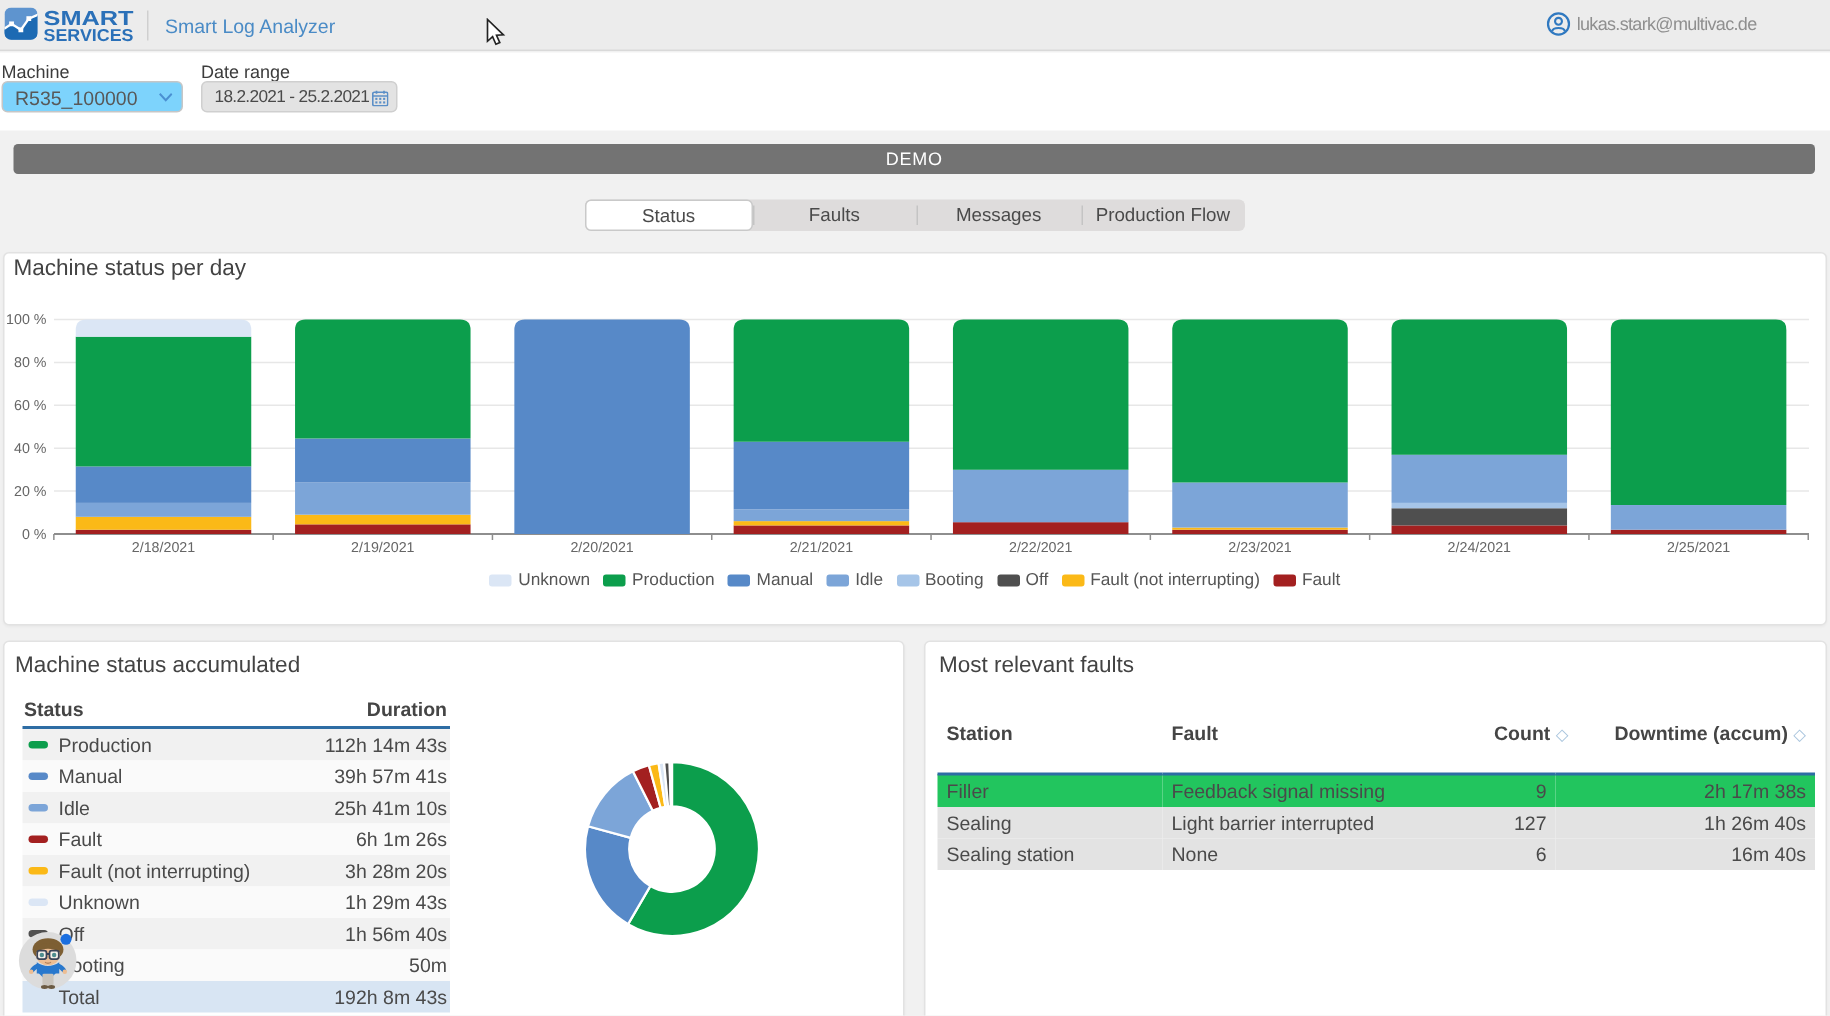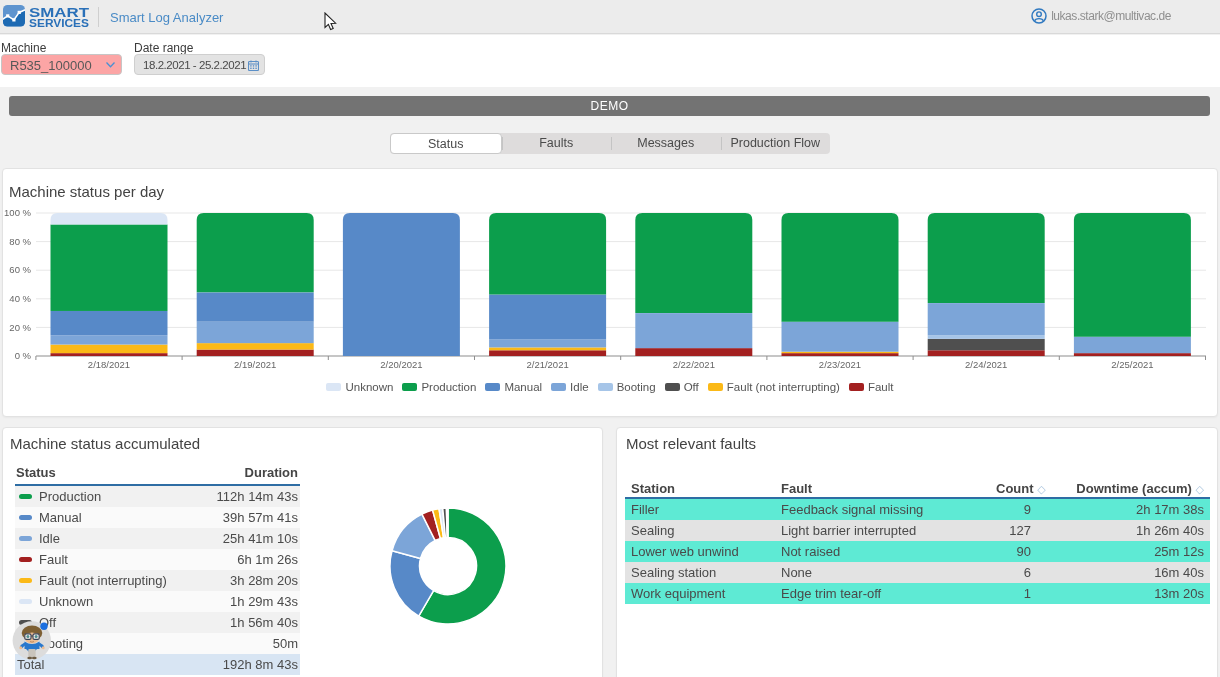--- a/index.html
+++ b/index.html
@@ -7,21 +7,21 @@
 .abs { position:absolute; }
 #page { position:relative; width:1180px; height:677px; }
 
 #topbar { left:0; top:0; width:1220px; height:34px; background:#ececec; border-bottom:1px solid #d9d9d9; }
 #applink { left:110px; top:10px; font-size:13px; color:#4a8bc6; }
 #hdivider { left:98px; top:7px; width:1px; height:20px; background:#cfcfcf; }
 #useremail { right:9px; top:8px; display:flex; align-items:center; font-size:12px; letter-spacing:-0.45px; color:#8f8f8f; }
 
 #filters { left:0; top:35px; width:1220px; height:52px; background:#ffffff; }
 .flabel { font-size:12px; color:#3c3c3c; }
-#msel { left:1px; top:54px; width:121px; height:21px; background:#fca5a5; border:1px solid #c6c6c6; border-radius:4px; }
+#msel { left:1px; top:54px; width:121px; height:21px; background:#7dd3fc; border:1px solid #c6c6c6; border-radius:4px; }
 #msel span { position:absolute; left:8px; top:3px; font-size:13px; color:#585858; }
 #dfield { left:134px; top:54px; width:131px; height:21px; background:#e3e3e3; border:1px solid #cfcfcf; border-radius:4px; }
 #dfield span { position:absolute; left:8px; top:4px; font-size:11.5px; letter-spacing:-0.45px; white-space:nowrap; color:#4a4a4a; }
 
 #demobar { left:9px; top:96px; width:1201px; height:20px; background:#737373; border-radius:3px; text-align:center; }
 #demobar span { font-size:12px; color:#fff; line-height:20px; letter-spacing:0.5px; }
 #tabs { left:390px; top:133px; width:440px; height:21px; background:#dedcdc; border-radius:4px; display:flex; }
 .tab { flex:1; font-size:12.5px; color:#4a4a4a; text-align:center; line-height:20px; position:relative; }
 .tab.active { background:#fff; border:1px solid #c9c9c9; border-radius:4px; }
 .tab + .tab:not(.x):before { content:""; position:absolute; left:0; top:4px; height:13px; width:1px; background:#c4c4c4; }
@@ -42,24 +42,24 @@
 #acctab { position:absolute; left:15px; top:463px; width:285px; font-size:13px; color:#4a4a4a; }
 #acctab th { font-weight:bold; text-align:left; padding:2px 2px 4px 1px; border-bottom:2px solid #2e6da4; color:#454545; }
 #acctab th.r, #acctab td.r { text-align:right; }
 #acctab td { padding:0 2px; height:21px; line-height:21px; }
 #acctab tr.odd td { background:#f1f1f1; }
 #acctab tr.even td { background:#fafafa; }
 #acctab tr.total td { background:#d8e5f3; }
 .pill { display:inline-block; width:13px; height:5px; border-radius:2.5px; margin:0 7px 2px 2px; }
 
 #faulttab { position:absolute; left:625px; top:479px; width:585px; table-layout:fixed; font-size:13px; color:#4a4a4a; }
-#faulttab th { white-space:nowrap; font-weight:bold; text-align:left; padding:2px 6px 1px 6px; border-bottom:2px solid #2e6da4; color:#454545; }
+#faulttab th { white-space:nowrap; font-weight:bold; text-align:left; padding:2px 6px 19px 6px; border-bottom:2px solid #2e6da4; color:#454545; }
 #faulttab th.r, #faulttab td.r { text-align:right; }
 #faulttab td { padding:0 6px; height:21px; line-height:21px; }
-#faulttab tr.odd td { background:#5eead4; }
+#faulttab tr.odd td { background:#22c55e; }
 #faulttab tr.even td { background:#e3e3e3; }
 .sorticon { color:#a8c4dd; font-size:11px; font-weight:normal; }
 </style>
 </head>
 <body>
 <div id="page">
   <div class="abs" id="topbar"></div>
 
   <svg class="abs" style="left:3px;top:5px" width="95" height="24" viewBox="0 0 95 24">
     <defs>
@@ -120,21 +120,21 @@
 
   <div class="abs" id="demobar"><span>DEMO</span></div>
   <div class="abs" id="tabs">
     <div class="tab active x">Status</div>
     <div class="tab">Faults</div>
     <div class="tab">Messages</div>
     <div class="tab">Production Flow</div>
   </div>
 
   <div class="abs card" id="chartcard"></div>
-  <div class="abs ctitle" style="left:9px;top:183px">Machine status per day</div>
+  <div class="abs ctitle" style="left:9px;top:170px">Machine status per day</div>
   <svg class="abs" style="left:0;top:0" width="1220" height="420" viewBox="0 0 1220 420" id="chartsvg">
     <line x1="36" y1="213.0" x2="1206" y2="213.0" stroke="#e7e7e7" stroke-width="1"></line>
     <text x="31" y="216.2" font-size="9.5" fill="#666" text-anchor="end">100 %</text>
     <line x1="36" y1="241.6" x2="1206" y2="241.6" stroke="#e7e7e7" stroke-width="1"></line>
     <text x="31" y="244.8" font-size="9.5" fill="#666" text-anchor="end">80 %</text>
     <line x1="36" y1="270.2" x2="1206" y2="270.2" stroke="#e7e7e7" stroke-width="1"></line>
     <text x="31" y="273.4" font-size="9.5" fill="#666" text-anchor="end">60 %</text>
     <line x1="36" y1="298.8" x2="1206" y2="298.8" stroke="#e7e7e7" stroke-width="1"></line>
     <text x="31" y="302.0" font-size="9.5" fill="#666" text-anchor="end">40 %</text>
     <line x1="36" y1="327.4" x2="1206" y2="327.4" stroke="#e7e7e7" stroke-width="1"></line>
@@ -261,21 +261,21 @@
         </tr>
     <tr class="odd">
           <td><span class="pill" style="background:#4f4f4f"></span>Off</td>
           <td class="r">1h 56m 40s</td>
         </tr>
     <tr class="even">
           <td><span class="pill" style="background:#a6c5e8"></span>Booting</td>
           <td class="r">50m</td>
         </tr>
     <tr class="total">
-          <td><span style="">Total</span></td>
+          <td><span style="margin-left:22px">Total</span></td>
           <td class="r">192h 8m 43s</td>
         </tr>
   </tbody>
     </table>
   <svg class="abs" style="left:388px;top:506px" width="120" height="120" viewBox="388 506 120 120">
     <path d="M448.00 508.00 A58 58 0 1 1 418.74 616.08 L433.62 590.61 A28.5 28.5 0 1 0 448.00 537.50 Z" fill="#0c9e4c" stroke="#fff" stroke-width="1.5"></path>
     <path d="M418.74 616.08 A58 58 0 0 1 392.02 550.82 L420.49 558.54 A28.5 28.5 0 0 0 433.62 590.61 Z" fill="#5789c8" stroke="#fff" stroke-width="1.5"></path>
     <path d="M392.02 550.82 A58 58 0 0 1 421.94 514.19 L435.19 540.54 A28.5 28.5 0 0 0 420.49 558.54 Z" fill="#7ca5d8" stroke="#fff" stroke-width="1.5"></path>
     <path d="M421.94 514.19 A58 58 0 0 1 432.58 510.09 L440.42 538.53 A28.5 28.5 0 0 0 435.19 540.54 Z" fill="#a32020" stroke="#fff" stroke-width="1.5"></path>
     <path d="M432.58 510.09 A58 58 0 0 1 439.02 508.70 L443.59 537.84 A28.5 28.5 0 0 0 440.42 538.53 Z" fill="#fbb917" stroke="#fff" stroke-width="1.5"></path>
@@ -299,37 +299,25 @@
           <td>Feedback signal missing</td>
           <td class="r">9</td>
           <td class="r">2h 17m 38s</td>
         </tr>
     <tr class="even">
           <td>Sealing</td>
           <td>Light barrier interrupted</td>
           <td class="r">127</td>
           <td class="r">1h 26m 40s</td>
         </tr>
-    <tr class="odd">
-          <td>Lower web unwind</td>
-          <td>Not raised</td>
-          <td class="r">90</td>
-          <td class="r">25m 12s</td>
-        </tr>
     <tr class="even">
           <td>Sealing station</td>
           <td>None</td>
           <td class="r">6</td>
           <td class="r">16m 40s</td>
-        </tr>
-    <tr class="odd">
-          <td>Work equipment</td>
-          <td>Edge trim tear-off</td>
-          <td class="r">1</td>
-          <td class="r">13m 20s</td>
         </tr>
   </tbody>
     </table>
 
   <svg class="abs" style="left:11px;top:620px" width="42" height="42" viewBox="0 0 42 42">
     <circle cx="20.8" cy="20.5" r="19.2" fill="#dcdcdc"></circle>
     <path d="M20.5 34.5 L14 28 L27 28 Z" fill="#2878cd"></path>
     <rect x="17.3" y="29" width="7.4" height="8" rx="1" fill="#c9c4bc"></rect>
     <ellipse cx="18.7" cy="38" rx="2.4" ry="1.3" fill="#6b5a42"></ellipse>
     <ellipse cx="23.3" cy="38" rx="2.4" ry="1.3" fill="#6b5a42"></ellipse>

